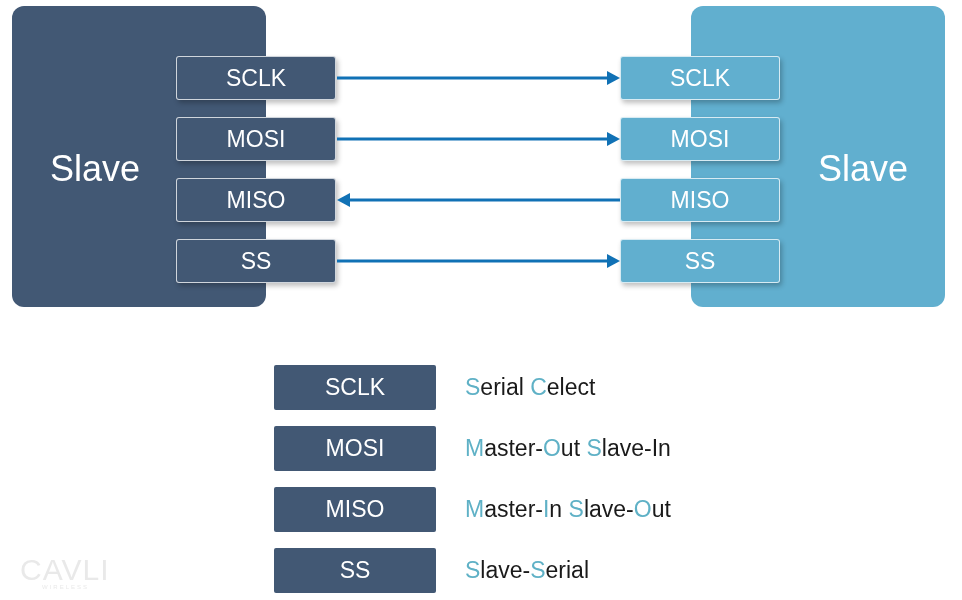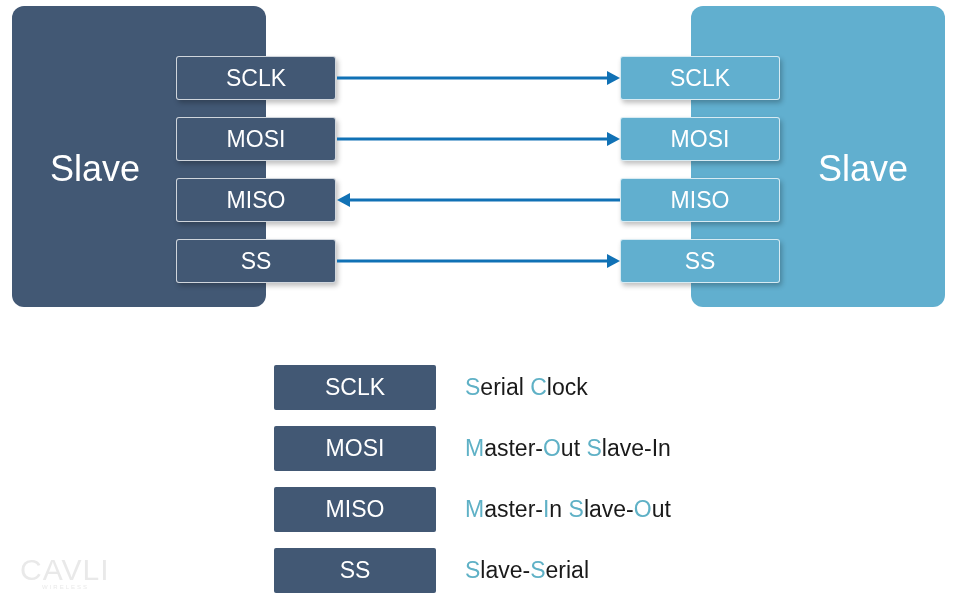--- a/index.html
+++ b/index.html
@@ -52,21 +52,21 @@
     <polygon points="337,200 350,193 350,207" fill="#1071b5"></polygon>
     <line x1="337" x2="608" y1="261" y2="261" stroke="#1071b5" stroke-width="3"></line>
     <polygon points="620,261 607,254 607,268" fill="#1071b5"></polygon>
   </svg>
 
 <div class="legend-box" style="top:365px">SCLK</div>
 <div class="legend-box" style="top:426px">MOSI</div>
 <div class="legend-box" style="top:487px">MISO</div>
 <div class="legend-box" style="top:548px">SS</div>
 
-<div class="legend-text" style="top:365px"><span class="hl">S</span><span>erial </span><span class="hl">C</span><span>lock</span></div>
+<div class="legend-text" style="top:365px"><span class="hl">S</span><span>erial </span><span class="hl">C</span><span>elect</span></div>
 <div class="legend-text" style="top:426px"><span class="hl">M</span><span>aster-</span><span class="hl">O</span><span>ut </span><span class="hl">S</span><span>lave-In</span></div>
 <div class="legend-text" style="top:487px"><span class="hl">M</span><span>aster-</span><span class="hl">I</span><span>n </span><span class="hl">S</span><span>lave-</span><span class="hl">O</span><span>ut</span></div>
 <div class="legend-text" style="top:548px"><span class="hl">S</span><span>lave-</span><span class="hl">S</span><span>erial</span></div>
 
 <div class="watermark">
   <span>CAVLI</span>
   <small>WIRELESS</small>
 </div>
 
 </body></html>

